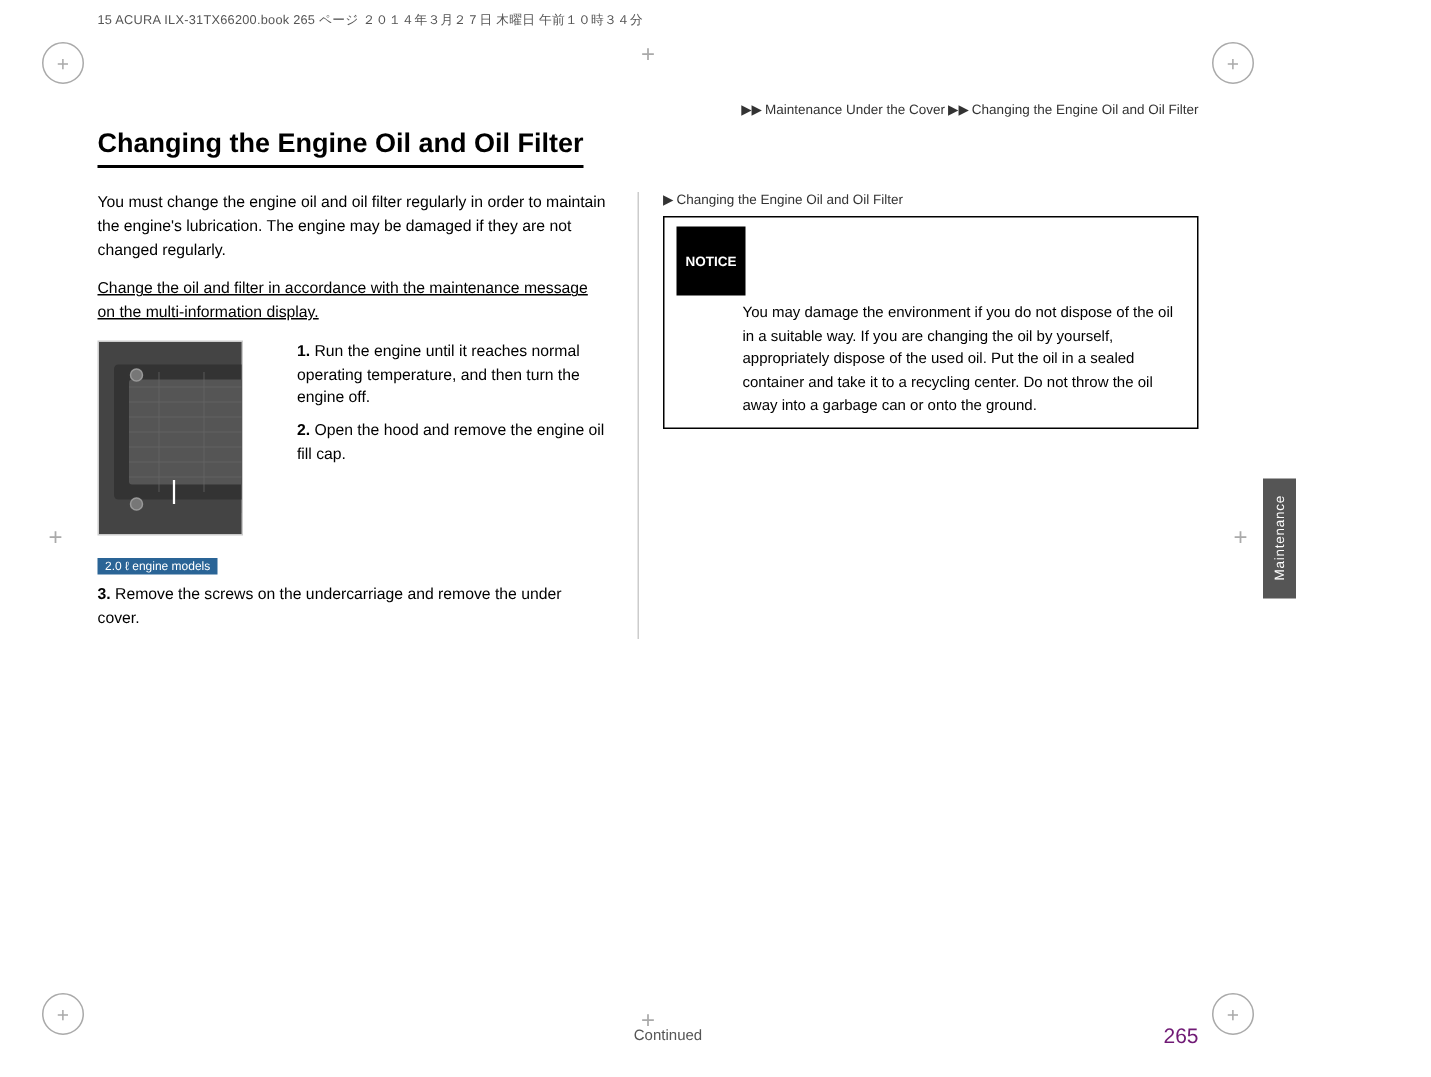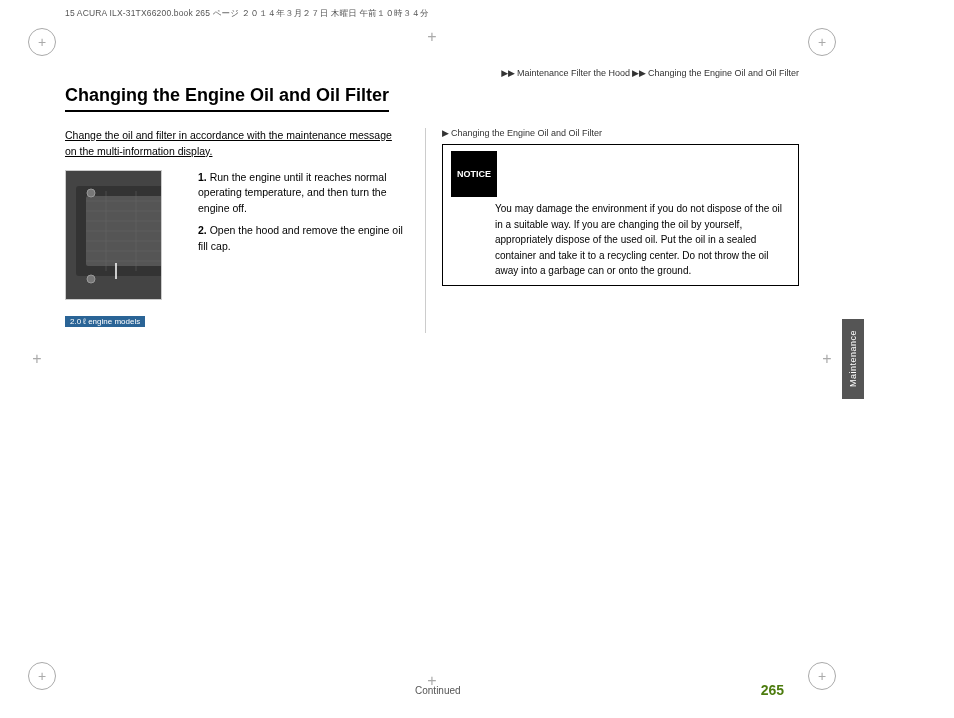--- a/index.html
+++ b/index.html
@@ -295,38 +295,38 @@
       text-orientation: mixed;
       transform: rotate(180deg);
       letter-spacing: 0.5px;
     }
 
     
     .bottom-bar {
       position: absolute;
       bottom: 20px;
       left: 65px;
-      right: 80px;
+      right: 65px;
       display: flex;
       justify-content: flex-end;
       align-items: center;
       gap: 36px;
     }
 
     .continued-text {
       font-size: 10px;
       color: #555;
       text-align: center;
       flex: 1;
     }
 
     .page-number {
       font-size: 14px;
-      font-weight: bold;
-      color: #4d7c0f;
+      font-weight: normal;
+      color: #701a75;
     }
   </style>
 </head>
 <body>
 
 <div class="page-outer">
 
   <div class="corner-circle corner-tl"></div>
   <div class="corner-circle corner-tr"></div>
   <div class="corner-circle corner-bl"></div>
@@ -334,35 +334,36 @@
 
   <div class="cross cross-top"></div>
   <div class="cross cross-bottom"></div>
   <div class="cross cross-left"></div>
   <div class="cross cross-right"></div>
 
   <div class="top-meta">15 ACURA ILX-31TX66200.book  265 ページ  ２０１４年３月２７日  木曜日  午前１０時３４分</div>
 
   <div class="breadcrumb-bar">
     <span>▶▶</span>
-    <span>Maintenance Filter the Hood</span>
+    <span>Maintenance Under the Cover</span>
     <span class="arrow">▶▶</span>
     <span>Changing the Engine Oil and Oil Filter</span>
   </div>
 
   <div class="main-content">
 
     
     <div class="page-title">Changing the Engine Oil and Oil Filter</div>
 
     
     <div class="content-columns">
 
       <div class="left-col">
 
+        <p class="intro-text">You must change the engine oil and oil filter regularly in order to maintain the engine's lubrication. The engine may be damaged if they are not changed regularly.</p>
 
         <p class="change-oil-text">Change the oil and filter in accordance with the maintenance message on the multi-information display.</p>
 
         <div style="display:flex; gap:22px; align-items:flex-start;">
           <div class="image-container">
             <div class="engine-image">
 
               <svg width="200" height="130" style="position:absolute;top:0;left:0;z-index:1;">
 
                 <rect width="200" height="130" fill="#444"></rect>
@@ -409,20 +410,24 @@
               <span class="step-num">2.</span>
               <span>Open the hood and remove the engine oil fill cap.</span>
             </div>
           </div>
         </div>
 
         <div style="margin-top:8px;">
           <div style="margin-bottom:3px;">
             <span class="model-badge">2.0 ℓ engine models</span>
           </div>
+          <div class="step-item">
+            <span class="step-num">3.</span>
+            <span>Remove the screws on the undercarriage and remove the under cover.</span>
+          </div>
         </div>
 
       </div>
 
       <div class="right-col">
         <div class="right-breadcrumb">
           <span>▶</span>
           <span>Changing the Engine Oil and Oil Filter</span>
         </div>
         <div class="notice-box">

